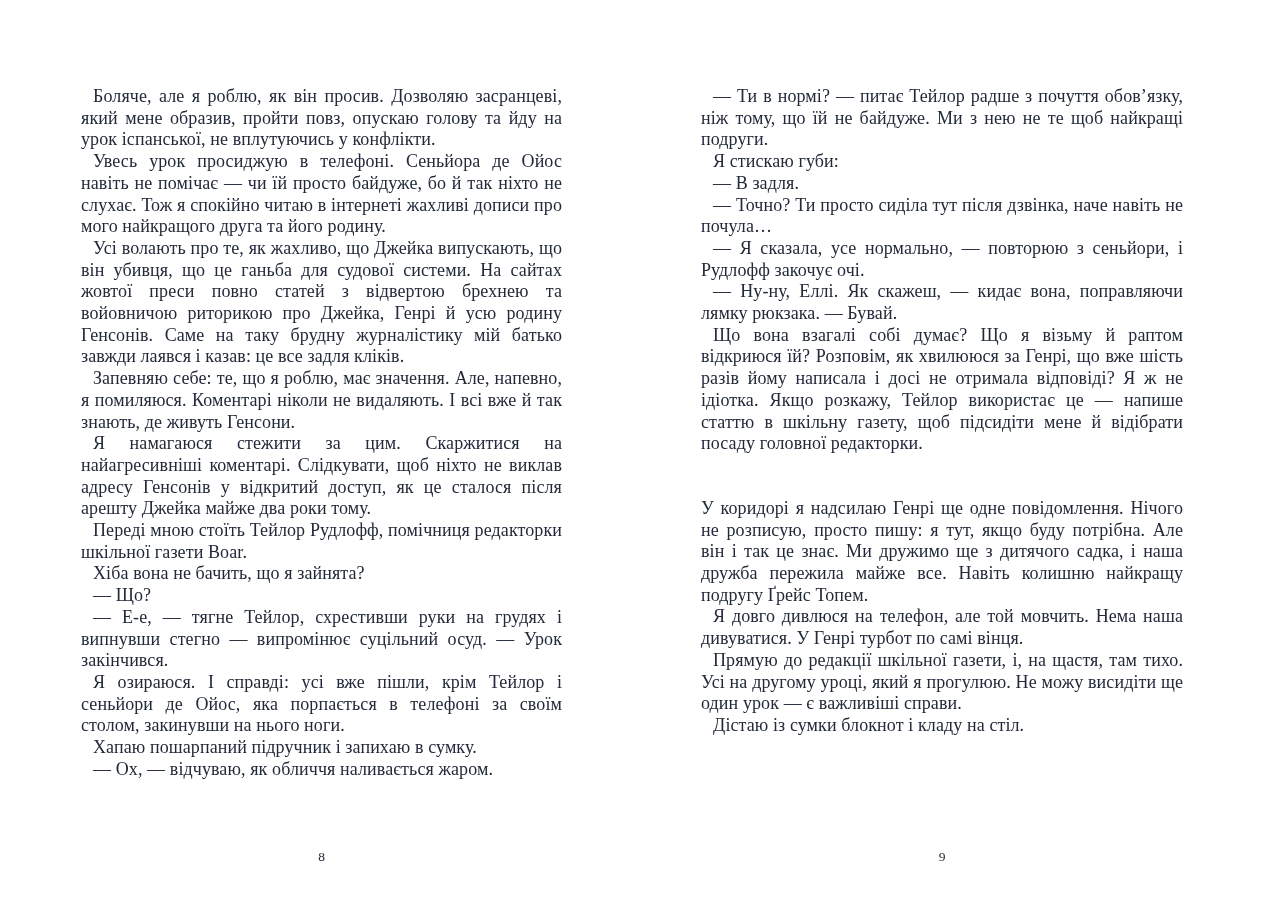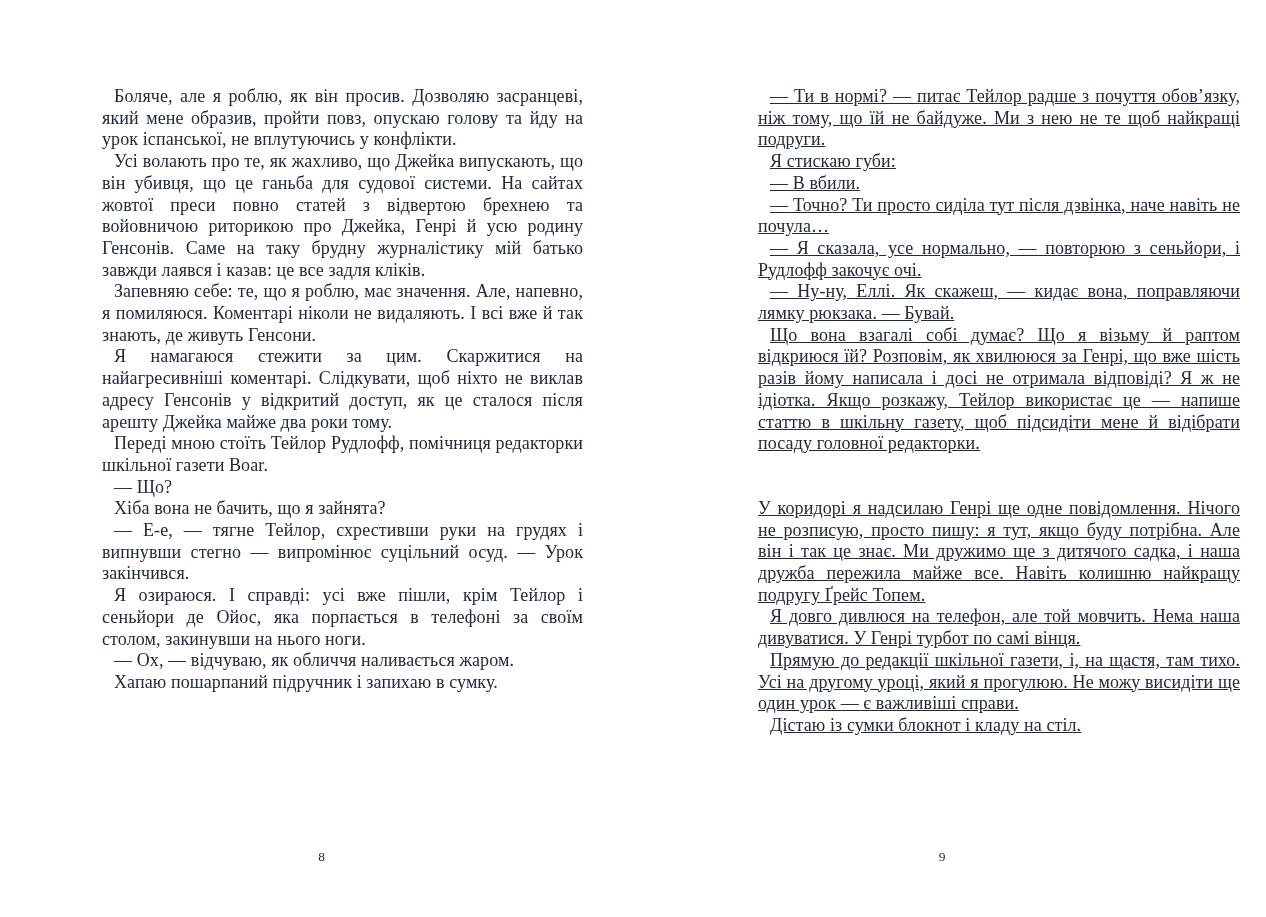--- a/index.html
+++ b/index.html
@@ -15,24 +15,23 @@
     font-family: "Liberation Serif", "DejaVu Serif", serif;
     color: #222a3a;
   }
   .spread {
     position: absolute;
     inset: 0;
   }
   .page {
     position: absolute;
     top: 86px;
-    margin-left: 21px;
   }
   .page-left  { left: 81px;  width: 481px; }
-  .page-right { left: 737px; width: 482px; text-decoration: underline; }
+  .page-right { left: 701px; width: 482px; }
   .text-section { display: block; }
   .text-section.section-break { margin-top: 43px; }
   p.para {
     margin: 0;
     font-size: 18px;
     line-height: 21.7px;
     text-align: justify;
     letter-spacing: 0.1px;
   }
   p.para.indent { text-indent: 12px; }
@@ -48,40 +47,41 @@
 </style>
 </head>
 <body style="background: rgb(255, 255, 255); color: rgb(34, 42, 58);">
 
 <div class="spread">
 
   <section class="page page-left">
     <div class="text-block">
         <div class="text-section">
           <p class="para indent">Боляче, але я роблю, як він просив. Дозволяю засранцеві, який мене образив, пройти повз, опускаю голову та йду на урок іспанської, не вплутуючись у конфлікти.</p>
+          <p class="para indent">Увесь урок просиджую в телефоні. Сеньйора де Ойос навіть не помічає — чи їй просто байдуже, бо й так ніхто не слухає. Тож я спокійно читаю в інтернеті жахливі дописи про мого найкращого друга та його родину.</p>
           <p class="para indent">Усі волають про те, як жахливо, що Джейка випускають, що він убивця, що це ганьба для судової системи. На сайтах жовтої преси повно статей з відвертою брехнею та войовничою риторикою про Джейка, Генрі й усю родину Генсонів. Саме на таку брудну журналістику мій батько завжди лаявся і казав: це все задля кліків.</p>
           <p class="para indent">Запевняю себе: те, що я роблю, має значення. Але, напевно, я помиляюся. Коментарі ніколи не видаляють. І всі вже й так знають, де живуть Генсони.</p>
           <p class="para indent">Я намагаюся стежити за цим. Скаржитися на найагресивніші коментарі. Слідкувати, щоб ніхто не виклав адресу Генсонів у відкритий доступ, як це сталося після арешту Джейка майже два роки тому.</p>
           <p class="para indent">Переді мною стоїть Тейлор Рудлофф, помічниця редакторки шкільної газети Boar.</p>
+          <p class="para indent">Хіба вона не бачить, що я зайнята?</p>
           <p class="para indent">— Що?</p>
-          <p class="para indent">Хіба вона не бачить, що я зайнята?</p>
           <p class="para indent">— Е-е, — тягне Тейлор, схрестивши руки на грудях і випнувши стегно — випромінює суцільний осуд. — Урок закінчився.</p>
           <p class="para indent">Я озираюся. І справді: усі вже пішли, крім Тейлор і сеньйори де Ойос, яка порпається в телефоні за своїм столом, закинувши на нього ноги.</p>
+          <p class="para indent">Хапаю пошарпаний підручник і запихаю в сумку.</p>
           <p class="para indent">— Ох, — відчуваю, як обличчя наливається жаром.</p>
-          <p class="para indent">Хапаю пошарпаний підручник і запихаю в сумку.</p>
         </div>
       </div>
   </section>
 
   <section class="page page-right">
     <div class="text-block">
         <div class="text-section">
           <p class="para indent">— Ти в нормі? — питає Тейлор радше з почуття обов’язку, ніж тому, що їй не байдуже. Ми з нею не те щоб найкращі подруги.</p>
           <p class="para indent">Я стискаю губи:</p>
-          <p class="para indent">— В вбили.</p>
+          <p class="para indent">— В задля.</p>
           <p class="para indent">— Точно? Ти просто сиділа тут після дзвінка, наче навіть не почула…</p>
           <p class="para indent">— Я сказала, усе нормально, — повторюю з сеньйори, і Рудлофф закочує очі.</p>
           <p class="para indent">— Ну-ну, Еллі. Як скажеш, — кидає вона, поправляючи лямку рюкзака. — Бувай.</p>
           <p class="para indent">Що вона взагалі собі думає? Що я візьму й раптом відкриюся їй? Розповім, як хвилююся за Генрі, що вже шість разів йому написала і досі не отримала відповіді? Я ж не ідіотка. Якщо розкажу, Тейлор використає це — напише статтю в шкільну газету, щоб підсидіти мене й відібрати посаду головної редакторки.</p>
         </div>
         <div class="text-section section-break">
           <p class="para">У коридорі я надсилаю Генрі ще одне повідомлення. Нічого не розписую, просто пишу: я тут, якщо буду потрібна. Але він і так це знає. Ми дружимо ще з дитячого садка, і наша дружба пережила майже все. Навіть колишню найкращу подругу Ґрейс Топем.</p>
           <p class="para indent">Я довго дивлюся на телефон, але той мовчить. Нема наша дивуватися. У Генрі турбот по самі вінця.</p>
           <p class="para indent">Прямую до редакції шкільної газети, і, на щастя, там тихо. Усі на другому уроці, який я прогулюю. Не можу висидіти ще один урок — є важливіші справи.</p>
           <p class="para indent">Дістаю із сумки блокнот і кладу на стіл.</p>

